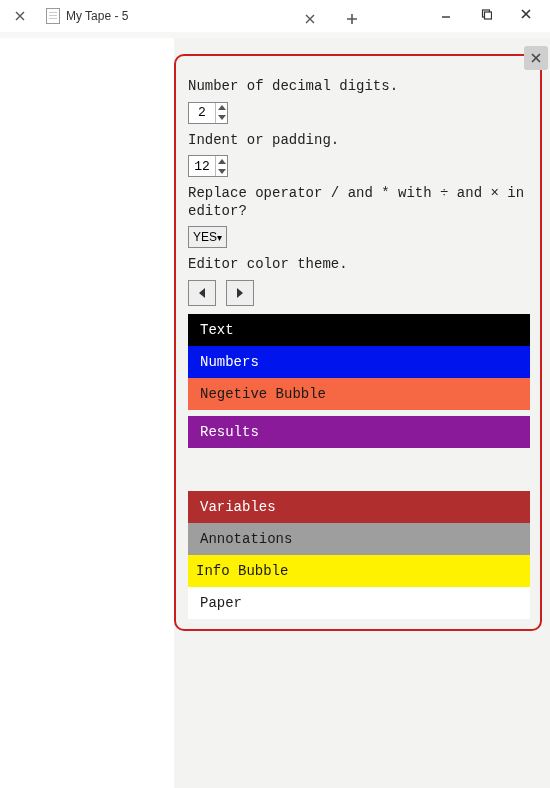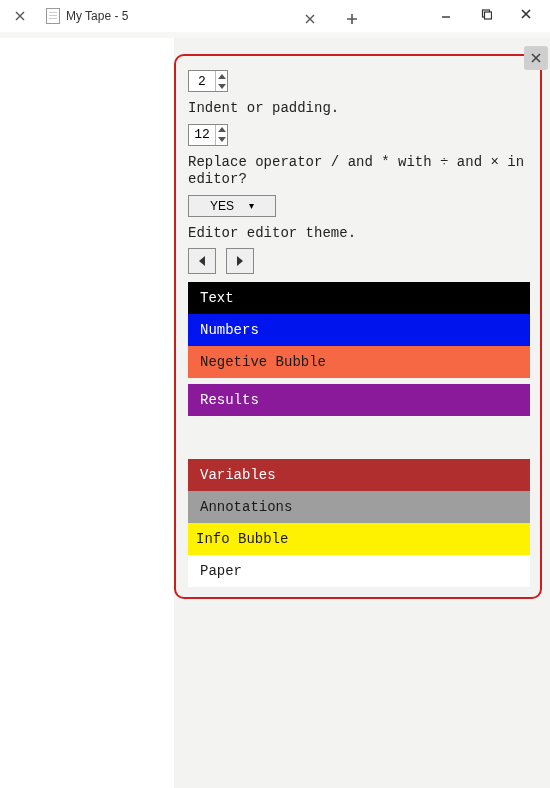--- a/index.html
+++ b/index.html
@@ -96,21 +96,21 @@
     width: 12px; border-left: 1px solid #bbb; display: flex; flex-direction: column;
   }
   .spinner .arrow {
     flex: 1; display: flex; align-items: center; justify-content: center;
     cursor: pointer;
   }
 
   .select {
     display: inline-flex; align-items: center;
     border: 1px solid #888; background: #efefef; height: 22px;
-    padding: 0 21px; gap: 15px; cursor: pointer;
+    padding: 0 4px; gap: 0; cursor: pointer;
     font-family: Arial, sans-serif; font-size: 12px;
   }
   .select .caret { font-size: 10px; }
 
   .theme-nav {
     display: flex; gap: 10px; margin: 6px 0 8px 0;
   }
   .nav-btn {
     width: 28px; height: 26px; border: 1px solid #888; background: #efefef;
     display: flex; align-items: center; justify-content: center; cursor: pointer;
@@ -170,20 +170,21 @@
 <div class="left-pane"></div>
 <div class="right-pane">
 
   <div class="settings-panel">
     <div class="close-panel">
       <svg width="10" height="10" viewBox="0 0 10 10">
           <path d="M1 1 L9 9 M9 1 L1 9" stroke="#444" stroke-width="1.6"></path>
         </svg>
     </div>
 
+    <div class="field-label">Number of decimal digits.</div>
     <div class="spinner">
       <input value="2" style="">
       <div class="arrows">
         <div class="arrow">
             <svg width="8" height="5" viewBox="0 0 8 5">
               <path d="M0 5 L4 0 L8 5 Z" fill="#555"></path>
             </svg>
           </div>
         <div class="arrow">
             <svg width="8" height="5" viewBox="0 0 8 5">
@@ -209,21 +210,21 @@
           </div>
       </div>
     </div>
 
     <div class="field-label">Replace operator / and * with ÷ and × in editor?</div>
     <div class="select">
       <span>YES</span>
       <span class="caret">▾</span>
     </div>
 
-    <div class="field-label">Editor editor theme.</div>
+    <div class="field-label">Editor color theme.</div>
     <div class="theme-nav">
       <div class="nav-btn">
         <svg width="8" height="10" viewBox="0 0 8 10">
             <path d="M7 0 L1 5 L7 10 Z" fill="#333"></path>
           </svg>
       </div>
       <div class="nav-btn">
         <svg width="8" height="10" viewBox="0 0 8 10">
             <path d="M1 0 L7 5 L1 10 Z" fill="#333"></path>
           </svg>

